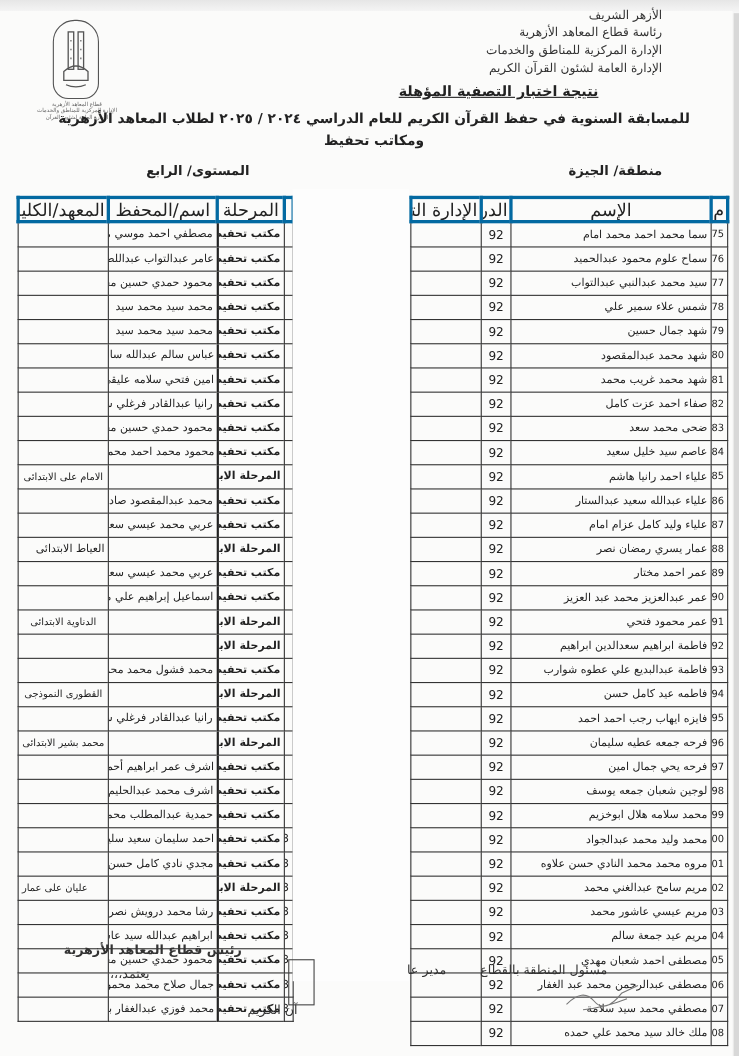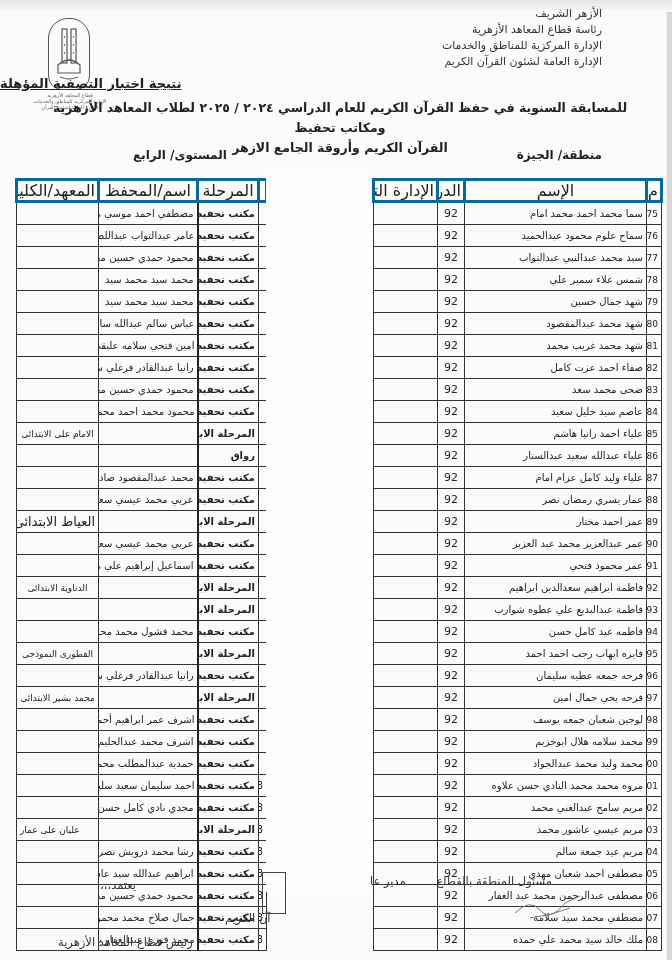--- a/index.html
+++ b/index.html
@@ -4,21 +4,21 @@
 <style>
   html,body{margin:0;padding:0;}
   body{width:672px;height:960px;background:#f3f3f1;position:relative;overflow:hidden;font-family:"DejaVu Sans","Liberation Sans",sans-serif;color:#222;}
   .page{position:absolute;left:0;top:10px;width:666px;height:950px;background:#fbfbfa;}
   .topshade{position:absolute;left:0;top:0;width:672px;height:12px;background:linear-gradient(#e6e6e6,#f7f7f7);}
   .rightedge{position:absolute;right:0;top:12px;width:5px;height:948px;background:#d8d8d8;}
   .hdr-lines{position:absolute;right:70px;top:6px;text-align:right;direction:rtl;font-size:11px;line-height:16px;color:#333;}
   .logo{position:absolute;left:48px;top:18px;width:40px;height:70px;border:1.5px solid #555;border-radius:20px 20px 14px 14px;display:flex;align-items:center;justify-content:center;}
   .logo svg{width:30px;height:58px;}
   .logo-cap{position:absolute;left:28px;top:92px;width:84px;text-align:center;font-size:5px;line-height:6px;color:#666;direction:rtl;}
-  .title{position:absolute;left:0;width:544px;top:76px;text-align:left;direction:rtl;font-weight:bold;font-size:13px;text-decoration:underline;color:#222;}
+  .title{position:absolute;left:0;width:544px;top:76px;text-align:right;direction:rtl;font-weight:bold;font-size:13px;text-decoration:underline;color:#222;}
   .subtitle{position:absolute;left:40px;width:600px;top:98px;text-align:center;direction:rtl;font-weight:bold;font-size:12.5px;line-height:20px;color:#222;}
   .region{position:absolute;right:70px;top:148px;direction:rtl;font-weight:bold;font-size:12px;}
   .level{position:absolute;left:96px;top:148px;direction:rtl;font-weight:bold;font-size:12px;margin-left:37px;}
   table{position:absolute;border-collapse:collapse;direction:rtl;font-size:10px;}
   td{border:1px solid #333;height:21px;padding:0 3px;white-space:nowrap;overflow:hidden;}
   th{border:3px solid #0369a1;height:18px;font-weight:normal;font-size:16px;padding:0 2px;overflow:hidden;white-space:nowrap;}
   .tright{left:372px;top:178px;width:288px;table-layout:fixed;}
   .tleft{left:15px;top:178px;width:250px;table-layout:fixed;}
   .num{font-size:9px;text-align:center;}
   .grade{text-align:center;font-size:11px;}
@@ -53,21 +53,20 @@
 </div>
 <div class="logo-cap">
   <div>قطاع المعاهد الأزهرية</div>
   <div>الإدارة المركزية للمناطق والخدمات</div>
   <div>الإدارة العامة لشئون القرآن</div>
 </div>
 
 <div class="title">نتيجة اختبار التصفية المؤهلة</div>
 <div class="subtitle">
   <div>للمسابقة السنوية في حفظ القرآن الكريم للعام الدراسي ٢٠٢٤ / ٢٠٢٥ لطلاب المعاهد الأزهرية ومكاتب تحفيظ</div>
-  <div>القرآن الكريم وأروقة الجامع الازهر</div>
 </div>
 <div class="region">منطقة/ الجيزة</div>
 <div class="level">المستوى/ الرابع</div>
 
 <table class="tright">
   <colgroup>
       <col style="width:15px">
       <col style="width:182px">
       <col style="width:27px">
       <col style="width:64px">
@@ -365,41 +364,35 @@
   <td style="text-align:center;font-size:9px;"></td>
       </tr>
       <tr>
         <td style="font-size:10px;"></td>
   <td class="stage">المرحلة الابتدائية</td>
   <td></td>
   <td style="text-align:center;font-size:9px;">الامام على الابتدائى</td>
       </tr>
       <tr>
         <td style="font-size:10px;"></td>
-  <td class="stage">رواق</td>
-  <td></td>
-  <td style="text-align:center;font-size:9px;"></td>
-      </tr>
-      <tr>
-        <td style="font-size:10px;"></td>
   <td class="stage">مكتب تحفيظ القرآن</td>
   <td>محمد عبدالمقصود صادق ابو س</td>
   <td style="text-align:center;font-size:9px;"></td>
       </tr>
       <tr>
         <td style="font-size:10px;"></td>
   <td class="stage">مكتب تحفيظ القرآن</td>
   <td>عربي محمد عيسي سعداوي</td>
   <td style="text-align:center;font-size:9px;"></td>
       </tr>
       <tr>
         <td style="font-size:10px;"></td>
   <td class="stage">المرحلة الابتدائية</td>
   <td></td>
-  <td style="font-size:13px;">العياط الابتدائى</td>
+  <td style="font-size:10px;">العياط الابتدائى</td>
       </tr>
       <tr>
         <td style="font-size:10px;"></td>
   <td class="stage">مكتب تحفيظ القرآن</td>
   <td>عربي محمد عيسي سعداوي</td>
   <td style="text-align:center;font-size:9px;"></td>
       </tr>
       <tr>
         <td style="font-size:10px;"></td>
   <td class="stage">مكتب تحفيظ القرآن</td>
@@ -514,13 +507,13 @@
 <div class="overlay"></div>
 
 <div class="footer" style="right:120px;top:874px;">مسئول المنطقة بالقطاع</div>
 <svg class="sig" width="80" height="40" viewBox="0 0 80 40">
   <path d="M5 25 Q20 10 30 22 T55 15 L70 8 M20 30 Q40 28 60 20" fill="none" stroke="#777" stroke-width="1"></path>
 </svg>
 <div class="footer" style="left:370px;top:874px;">مدير عا</div>
 <div class="stamp"></div>
 <div class="footer" style="left:225px;top:911px;">آن الكريم</div>
 <div class="footer" style="left:100px;top:878px;">يعتمد،،،</div>
-<div class="footer" style="left:58px;top:935px;">رئيس قطاع المعاهد الأزهرية</div>
+<div class="footer" style="left:58px;top:856px;font-weight:bold;">رئيس قطاع المعاهد الأزهرية</div>
 
 </body></html>

